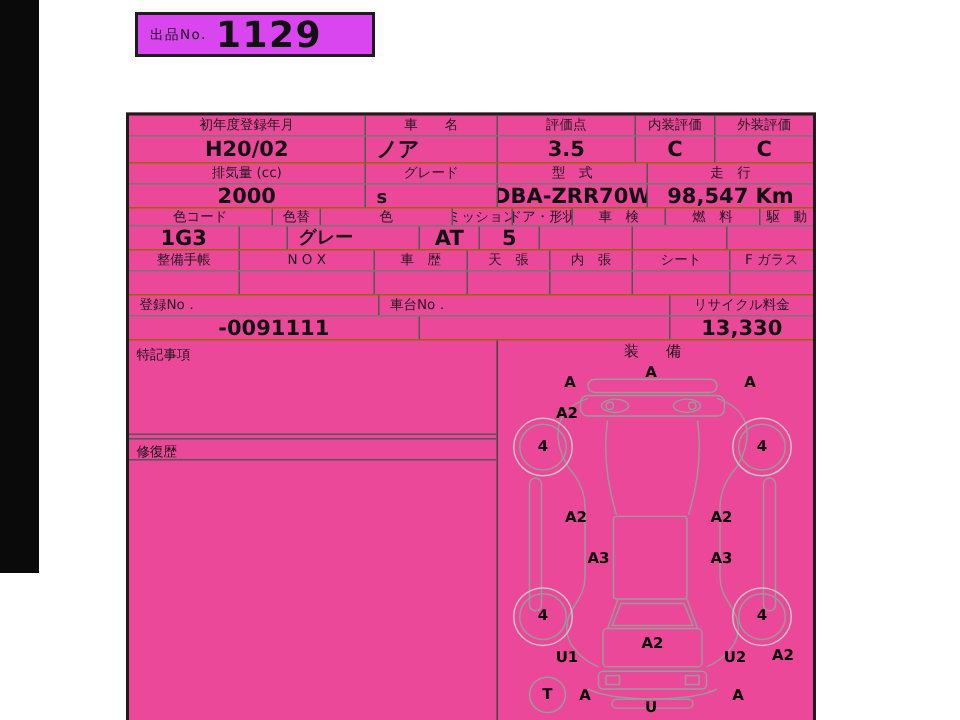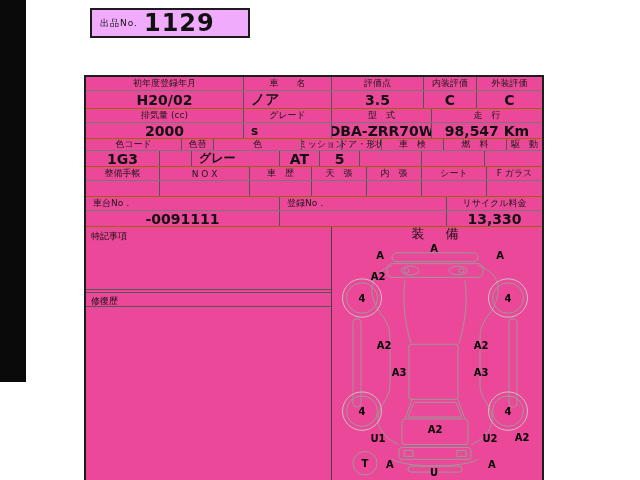--- a/index.html
+++ b/index.html
@@ -2,21 +2,21 @@
 <html><head>
 <meta charset="utf-8">
 <style>
   html,body{margin:0;padding:0;background:#fff;}
   #page{position:relative;width:640px;height:480px;background:#ffffff;overflow:hidden;
         font-family:"DejaVu Sans","Liberation Sans",sans-serif;color:#111;}
   #scan-strip{position:absolute;left:0;top:0;width:26px;height:382px;background:#0a0a0a;}
 
   
   #lotbox{position:absolute;left:90px;top:8px;width:160px;height:30px;border:2px solid #1c1c1c;
-          box-sizing:border-box;display:flex;align-items:center;background:#f0abfc;}
+          box-sizing:border-box;display:flex;align-items:center;background:#d946ef;}
   #lotbox .lbl{font-size:9px;padding:0 6px 0 8px;letter-spacing:1px;}
   #lotbox .num{font-size:24px;font-weight:bold;letter-spacing:1px;}
 
   
   #sheet{position:absolute;left:84px;top:38px;width:460px;height:424px;border:2px solid #1c1c1c;
          box-sizing:border-box;background:#ec4899;display:flex;flex-direction:column;margin-top:37px;}
   .row{display:flex;width:100%;box-sizing:border-box;}
   .hrow{border-bottom:1px solid #777;}
   .vrow{border-bottom:1px solid #a16207;}
   .hc,.vc{box-sizing:border-box;border-right:1px solid #555;display:flex;align-items:center;
@@ -33,21 +33,21 @@
   #notes-head-box{height:63px;box-sizing:border-box;border-bottom:1px solid #555;font-size:9px;padding:3px 0 0 5px;}
   #notes-body{height:148px;box-sizing:border-box;border-bottom:1px solid #555;position:relative;font-size:11px;}
   #notes-body .nline{position:absolute;left:6px;}
   #nl1{top:5px;} #nl2{top:41px;} #nl3{top:55px;}
   #dbl-gap{height:2px;}
   #repair-row{height:15px;box-sizing:border-box;border-top:1px solid #555;border-bottom:1px solid #555;
               font-size:9px;padding:2px 0 0 5px;}
   #repair-body{flex:1;}
 
   #equip-col{flex:1;display:flex;flex-direction:column;min-width:0;}
-  #equip-head{height:14px;font-size:13px;display:flex;align-items:center;justify-content:center;letter-spacing:4px;}
+  #equip-head{height:14px;font-size:10px;display:flex;align-items:center;justify-content:center;letter-spacing:4px;}
   #equip-row{height:20px;display:flex;padding-left:3px;}
   .ebox{box-sizing:border-box;border:1px solid #555;margin-left:-1px;height:20px;display:flex;
         align-items:center;justify-content:center;font-size:10px;text-align:center;line-height:1;}
   .ebox:first-child{margin-left:0;width:10px;}
   .ebox{width:22px;}
   .ebox.wrap{font-size:7.5px;line-height:8px;white-space:normal;}
 
   
   #diagram-wrap{flex:1;position:relative;}
   #diagram-svg{display:block;}
@@ -136,22 +136,22 @@
       <div class="vc" style="width:74px"></div>
       <div class="vc" style="width:90px"></div>
       <div class="vc" style="width:62px"></div>
       <div class="vc" style="width:55px"></div>
       <div class="vc" style="width:55px"></div>
       <div class="vc" style="width:65px"></div>
       <div class="vc last"></div>
     </div>
 
     <div class="row hrow" style="height:14px">
+      <div class="hc left" style="width:167px">登録No．</div>
       <div class="hc left" style="width:194px">車台No．</div>
-      <div class="hc left" style="width:167px">登録No．</div>
       <div class="hc last">リサイクル料金</div>
     </div>
 
     <div class="row vrow" style="height:16px">
       <div class="vc" style="width:194px">-0091111</div>
       <div class="vc" style="width:167px"></div>
       <div class="vc last">13,330</div>
     </div>
 
     <div id="bottom">

